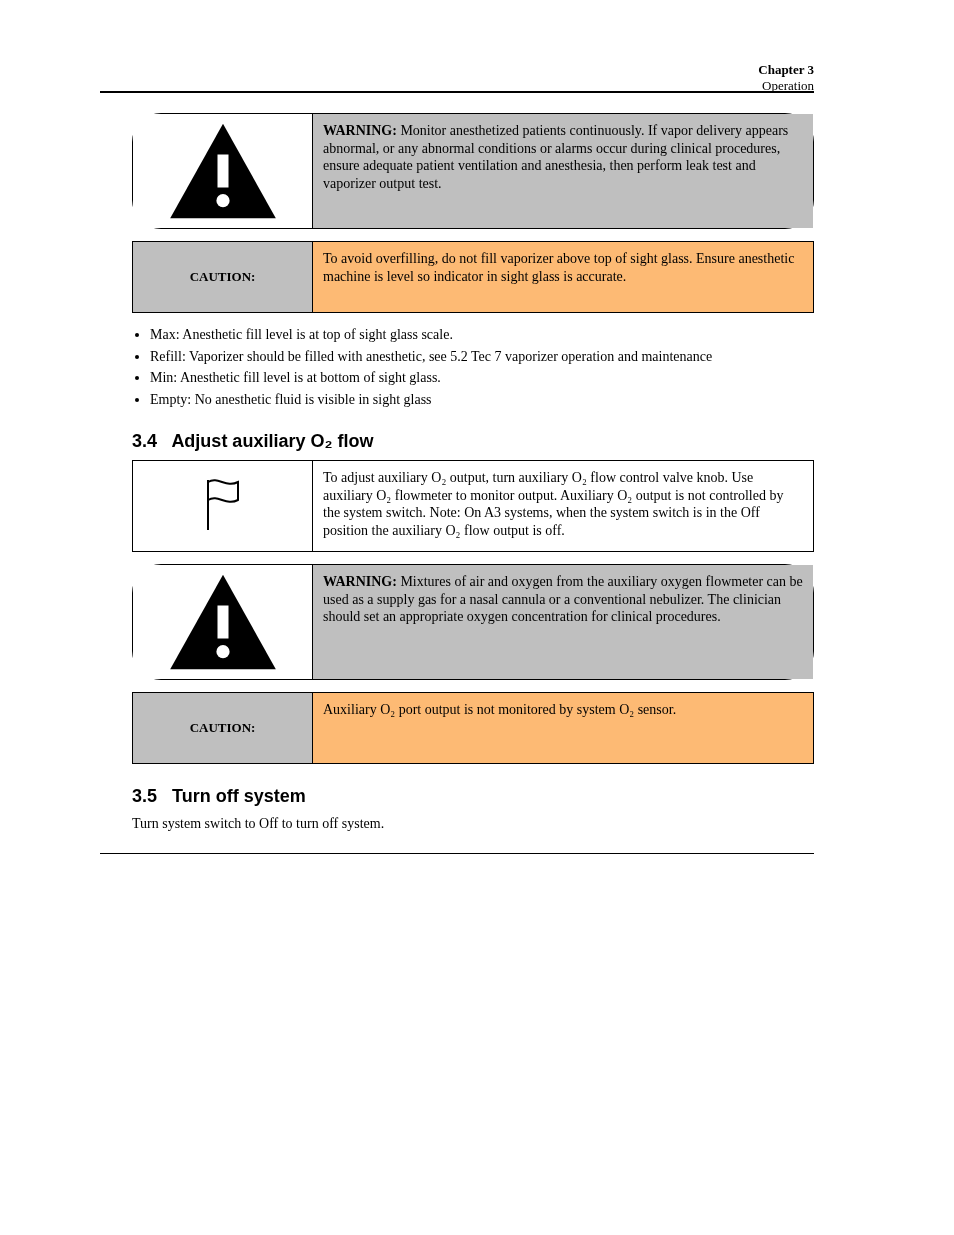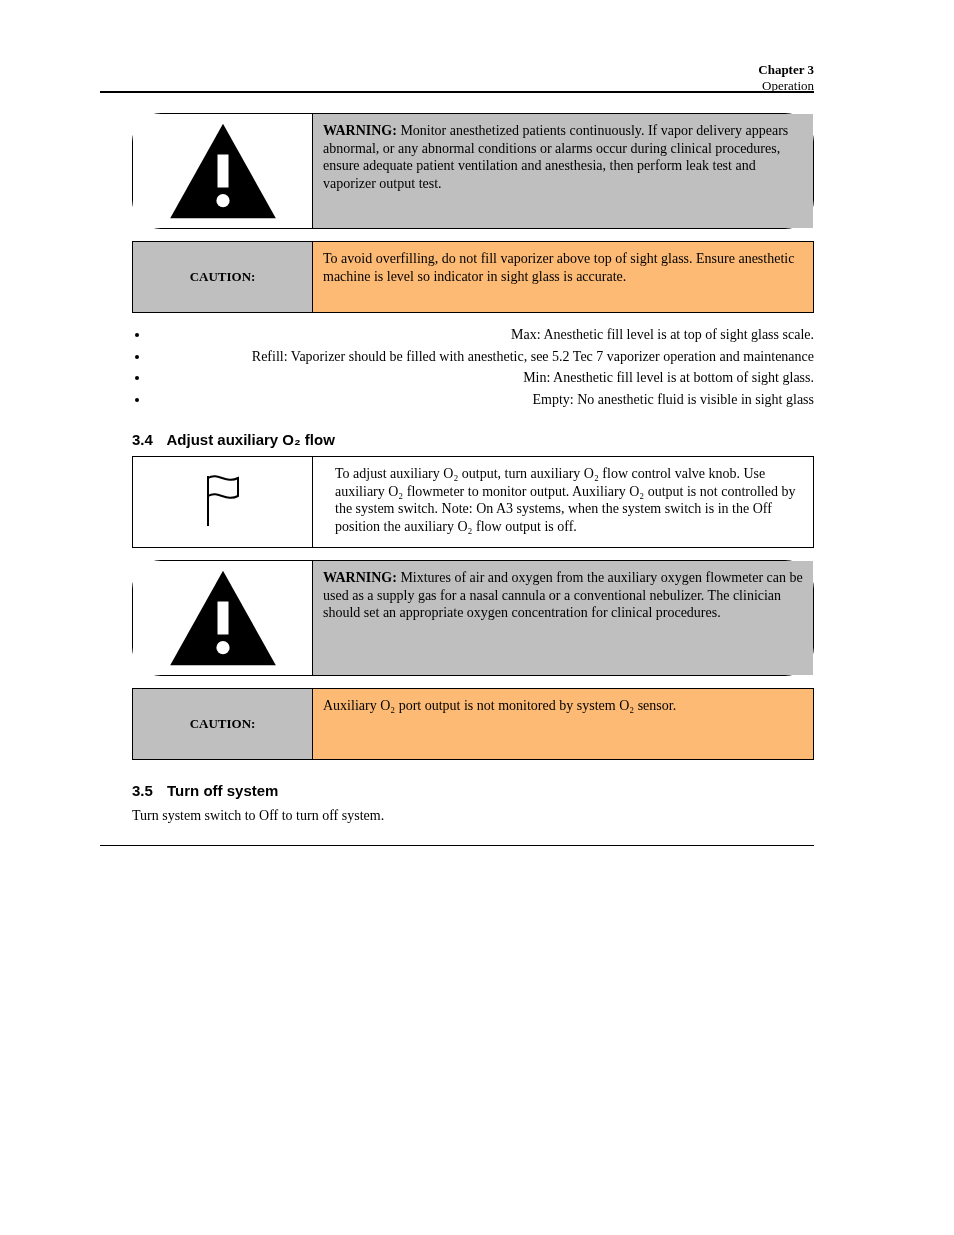--- a/index.html
+++ b/index.html
@@ -75,44 +75,44 @@
     font-weight: bold;
     font-size: 13px;
   }
   .callout.caution-label .right { background: #fdba74; }
   .callout.note .left { background: #fff; }
   .callout.note .right { background: #fff; }
   .callout.note .left svg { width: 50px; height: 56px; }
   .callout .left .tri svg { width: 110px; height: 100px; display:block;}
   .callout.small { min-height: 72px; }
   .callout.big { min-height: 116px; border-radius: 29px; }
-  .callout.med { min-height: 92px; gap: 12px; }
+  .callout.med { min-height: 92px; }
   .section-title {
     font-family: Arial, Helvetica, sans-serif;
     font-weight: bold;
     font-size: 14px;
     margin: 18px 0 6px 0;
   }
   .body-text {
     font-size: 14px;
     line-height: 1.25;
     margin-bottom: 8px;
   }
   ul.bullets {
     list-style: disc;
     margin-left: 18px;
     font-size: 14px;
     line-height: 1.4;
     margin-bottom: 8px;
   }
-  ul.bullets li { margin-bottom: 2px; text-align: right; }
+  ul.bullets li { margin-bottom: 2px; }
   .step-h {
     font-family: Arial, Helvetica, sans-serif;
     font-weight: bold;
-    font-size: 15px;
+    font-size: 18px;
     margin: 22px 0 8px 0;
   }
   .step-h .stepnum { margin-right: 10px; }
   .tri { display:flex; align-items:center; justify-content:center; }
 </style>
 </head>
 <body>
 
 <div class="page">
 

